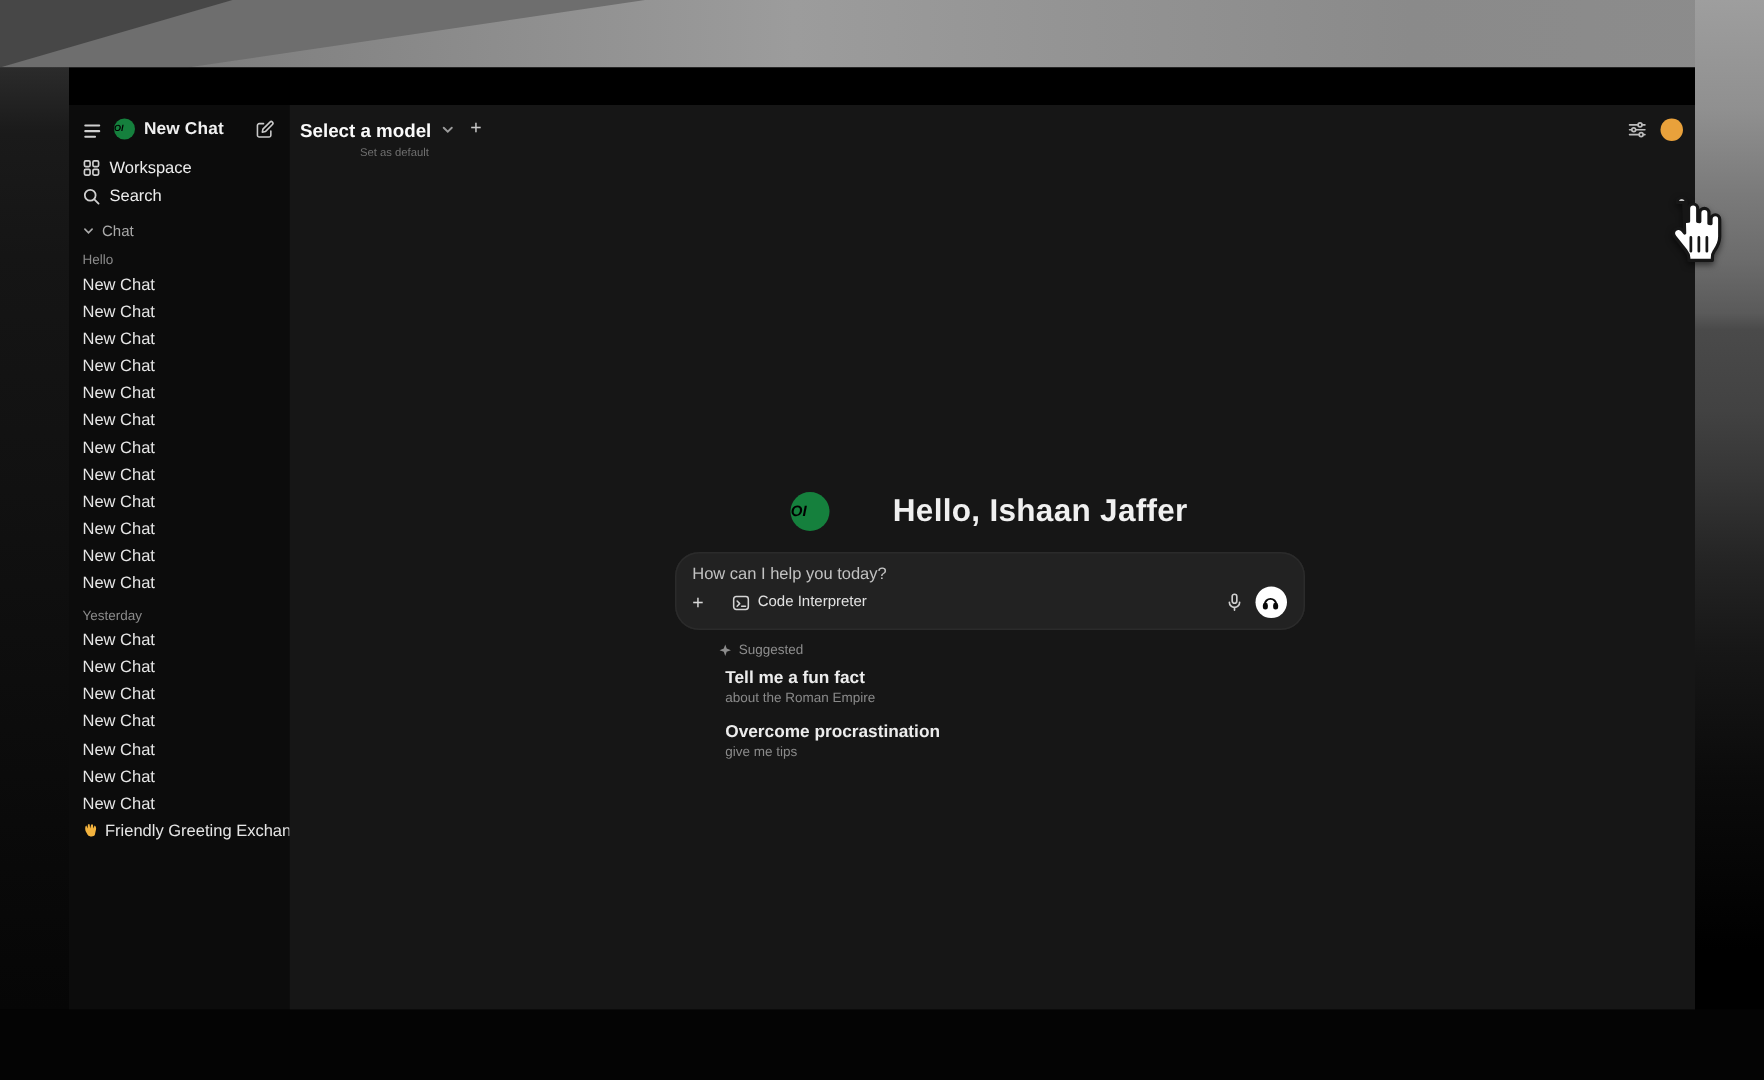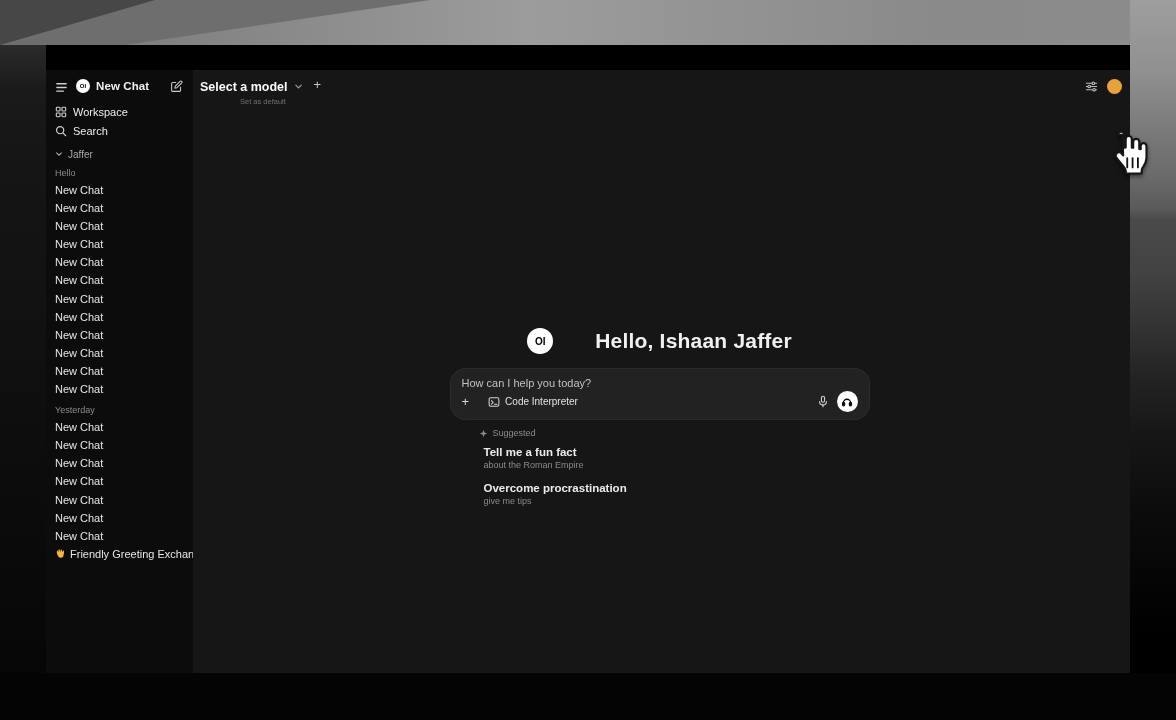--- a/index.html
+++ b/index.html
@@ -37,22 +37,22 @@
   .app-body { display:flex; height:603px; }
 
   
   .sidebar {
     width:147px; background:#0c0c0c; padding:8px 0 0 9px;
     overflow:hidden; flex:none;
   }
   .sb-header { display:flex; align-items:center; height:16px; margin-bottom:8px; padding-right:10px; }
   .icon { display:inline-flex; align-items:center; justify-content:center; color:#cfcfcf; flex:none; }
   .logo-circle {
-    display:inline-flex; align-items:center; justify-content:center;
-    background:#ffffff; color:#000; border-radius:50%; font-weight:bold;
+    display:inline-flex; align-items:center; justify-content:flex-start;
+    background:#15803d; color:#000; border-radius:50%; font-weight:bold;font-style:italic;
   }
   .logo-sm { width:14px; height:14px; font-size:6px; margin-left:8px; }
   .sb-title { margin-left:6px; font-size:11.5px; font-weight:bold; color:#f0f0f0; letter-spacing:.1px; }
   .sb-edit { margin-left:auto; color:#c9c9c9; cursor:pointer; }
   .sb-row {
     display:flex; align-items:center; gap:6px; height:19px;
     font-size:11px; font-weight:500; color:#ededed; cursor:pointer;
   }
   .sb-chats { display:flex; align-items:center; gap:5px; margin-top:7px; height:14px; color:#a9a9a9; font-size:10px; cursor:pointer; }
   .sb-group-label { font-size:9px; color:#8b8b8b; margin-top:7px; margin-bottom:3px; height:10px; }
@@ -171,21 +171,21 @@
           </span>
           <span>Search</span>
         </div>
 
         <div class="sb-chats">
           <span class="icon">
             <svg width="8" height="8" viewBox="0 0 10 10" fill="none" stroke="#a9a9a9" stroke-width="1.4" stroke-linecap="round">
                 <path d="M2 3.5 5 6.5 8 3.5"></path>
               </svg>
           </span>
-          <span>Jaffer</span>
+          <span>Chat</span>
         </div>
 
         <div>
           <div class="sb-group-label">Hello</div>
           <div>
 
           <div class="sb-item">New Chat</div>
               <div class="sb-item">New Chat</div>
               <div class="sb-item">New Chat</div>
               <div class="sb-item">New Chat</div>

